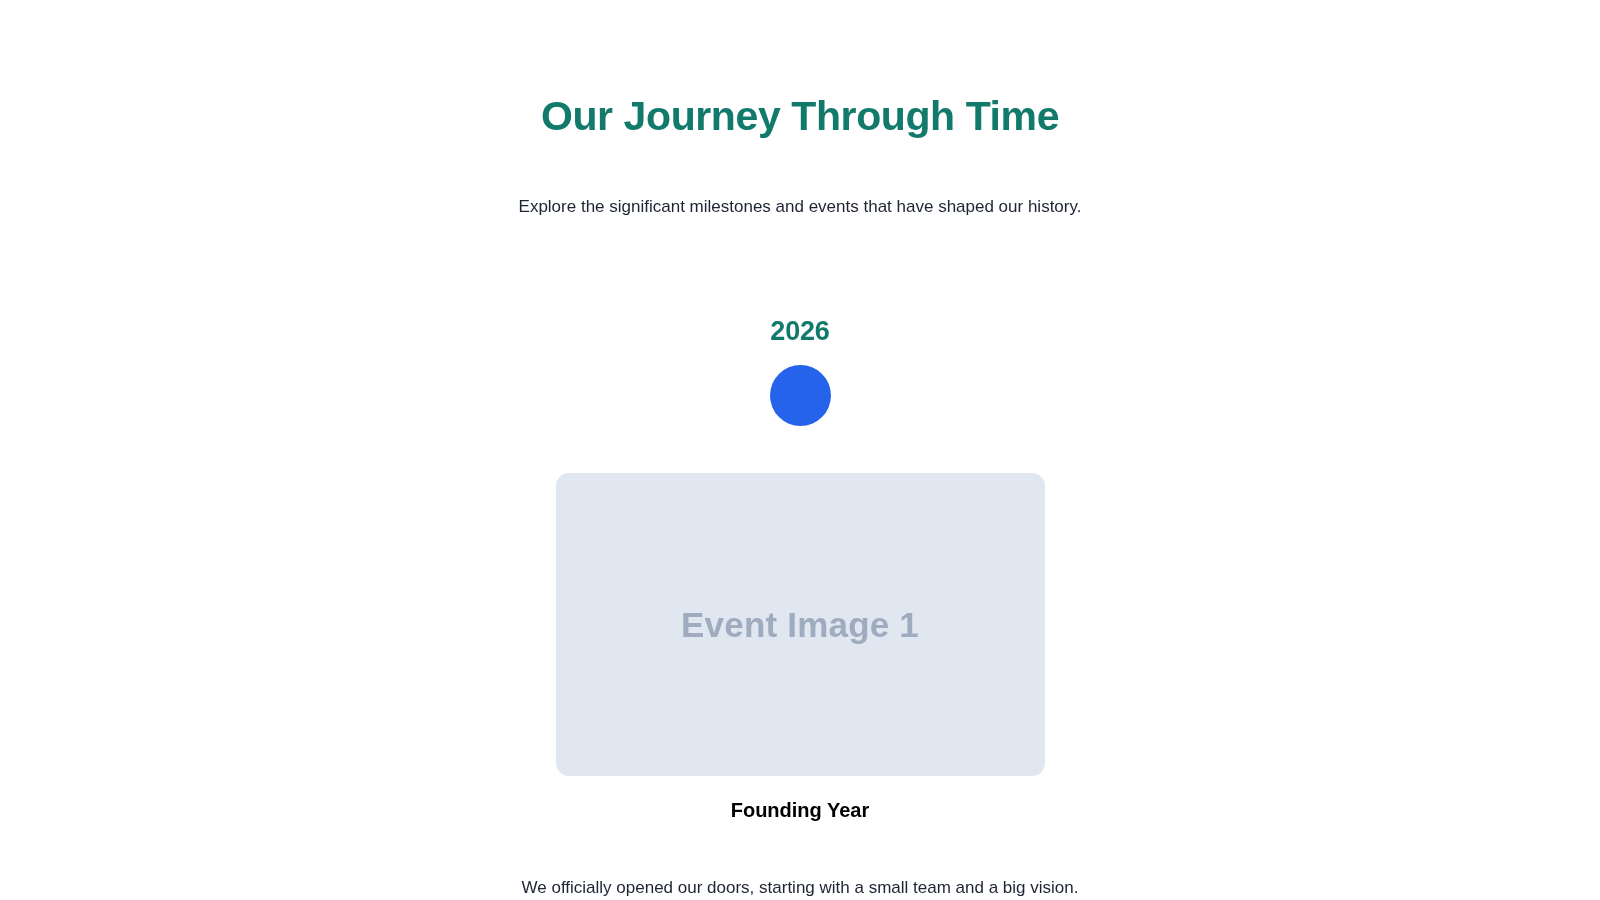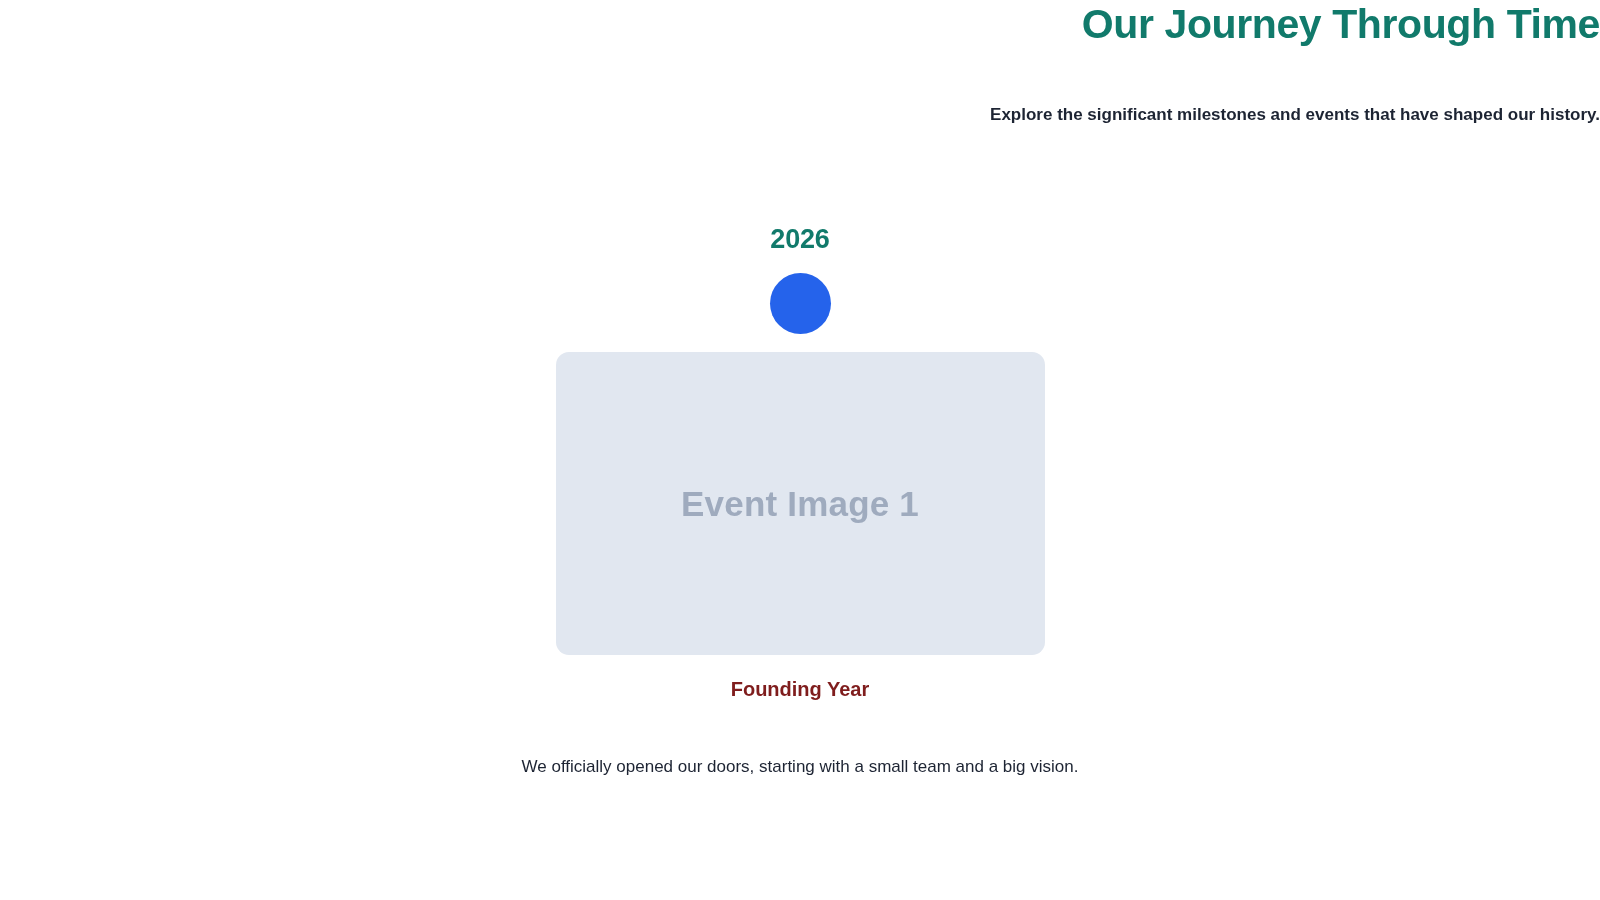--- a/index.html
+++ b/index.html
@@ -24,38 +24,39 @@
     background: #ffffff;
     position: relative;
     display: flex;
     flex-direction: column;
     align-items: center;
   }
 
   
   .timeline-header {
     width: 100%;
-    text-align: right;
+    text-align: center;
+    padding-top: 92px;
   }
 
   .page-title {
     margin: 0;
     font-size: 41px;
     line-height: 1.18;
     font-weight: 700;
     letter-spacing: -0.4px;
     color: #117a6b;
   }
 
   .page-subtitle {
     margin: 0;
     padding-top: 54px;
     font-size: 17px;
     line-height: 1.5;
-    font-weight: 700;
+    font-weight: 400;
     color: #1d2433;
   }
 
   
   .timeline {
     width: 100%;
     display: flex;
     flex-direction: column;
     align-items: center;
     position: relative;
@@ -83,21 +84,21 @@
   .entry-marker {
     margin-top: 18px;
     width: 61px;
     height: 61px;
     border-radius: 50%;
     background: #2563eb;
     flex: 0 0 auto;
   }
 
   .entry-media {
-    margin-top: 18px;
+    margin-top: 47px;
     width: 489px;
     height: 303px;
     border-radius: 13px;
     background: #e1e7f0;
     display: flex;
     align-items: center;
     justify-content: center;
   }
 
   .entry-media-label {
@@ -108,21 +109,21 @@
     letter-spacing: 0.2px;
     user-select: none;
   }
 
   .entry-title {
     margin: 0;
     padding-top: 21px;
     font-size: 20px;
     line-height: 1.3;
     font-weight: 700;
-    color: #7f1d1d;
+    color: #000000;
     text-align: center;
   }
 
   .entry-description {
     margin: 16px;
     padding-top: 36px;
     font-size: 17px;
     line-height: 1.5;
     font-weight: 400;
     color: #1d2433;

